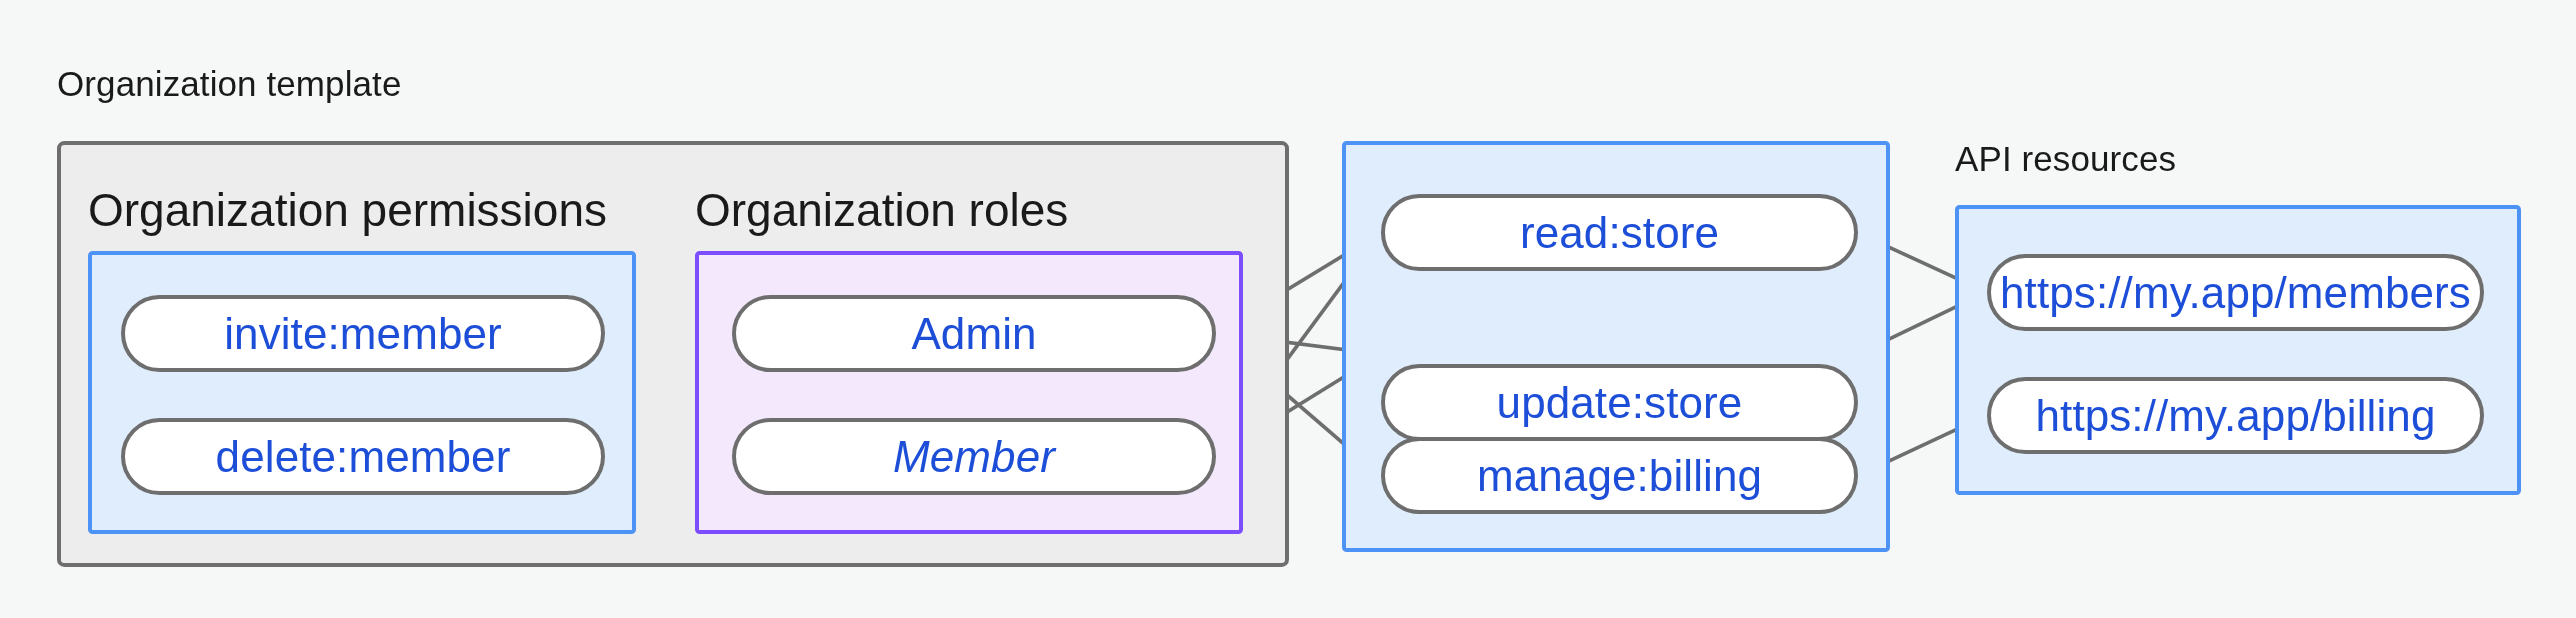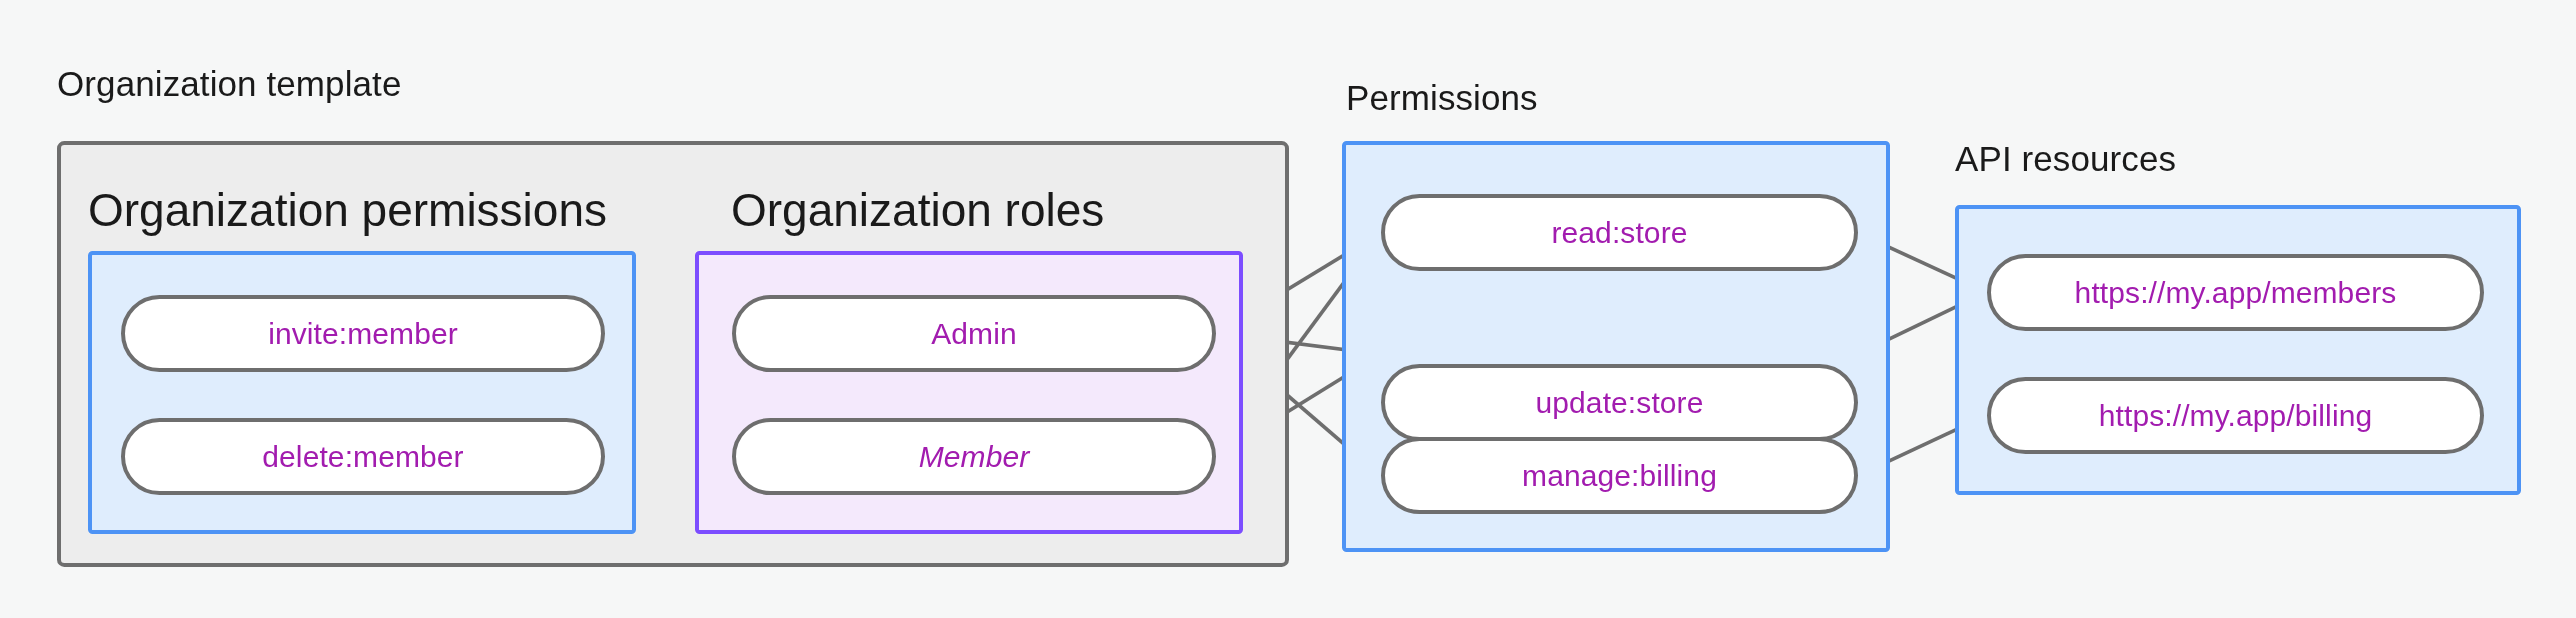--- a/index.html
+++ b/index.html
@@ -57,22 +57,22 @@
   }
 
   
   .pill {
     background: #ffffff;
     border: 4.6px solid #6e6e6e;
     border-radius: 46px;
     display: flex;
     align-items: center;
     justify-content: center;
-    font-size: 30px;
-    color: #a21caf;
+    font-size: 44px;
+    color: #1d4ed8;
     white-space: nowrap;
     letter-spacing: 0.1px;
   }
 
   
   #edges {
     position: absolute;
     left: 0; top: 0;
     width: 2576px;
     height: 619px;
@@ -119,29 +119,28 @@
   <div class="abs outer-container" style="left:57px; top:141px; width:1232px; height:426px;"></div>
 
   <div class="abs sub-title" style="left:88px; top:187px;">Organization permissions</div>
 
   <div class="abs box-blue" style="left:88px; top:251px; width:548px; height:283px;"></div>
 
   <div class="abs pill" style="left:121px; top:295px; width:484px; height:77px;">invite:member</div>
 
   <div class="abs pill" style="left:121px; top:418px; width:484px; height:77px;">delete:member</div>
 
-  <div class="abs sub-title" style="left:695px; top:187px;margin-left:36px;">Organization roles</div>
+  <div class="abs sub-title" style="left:695px; top:187px;">Organization roles</div>
 
   <div class="abs box-purple" style="left:695px; top:251px; width:548px; height:283px;"></div>
 
   <div class="abs pill" style="left:732px; top:295px; width:484px; height:77px;">Admin</div>
 
   <div class="abs pill" style="left:732px; top:418px; width:484px; height:77px;font-style:italic;">Member</div>
 
-  <div class="abs group-title" style="left:1346px; top:80px;">Permissions</div>
 
   <div class="abs box-blue" style="left:1342px; top:141px; width:548px; height:411px;"></div>
 
   <div class="abs pill" style="left:1381px; top:194px; width:477px; height:77px;">read:store</div>
 
   <div class="abs pill" style="left:1381px; top:316px; width:477px; height:77px;margin-top:48px;">update:store</div>
 
   <div class="abs pill" style="left:1381px; top:437px; width:477px; height:77px;">manage:billing</div>
 
   <div class="abs group-title" style="left:1955px; top:141px;">API resources</div>

